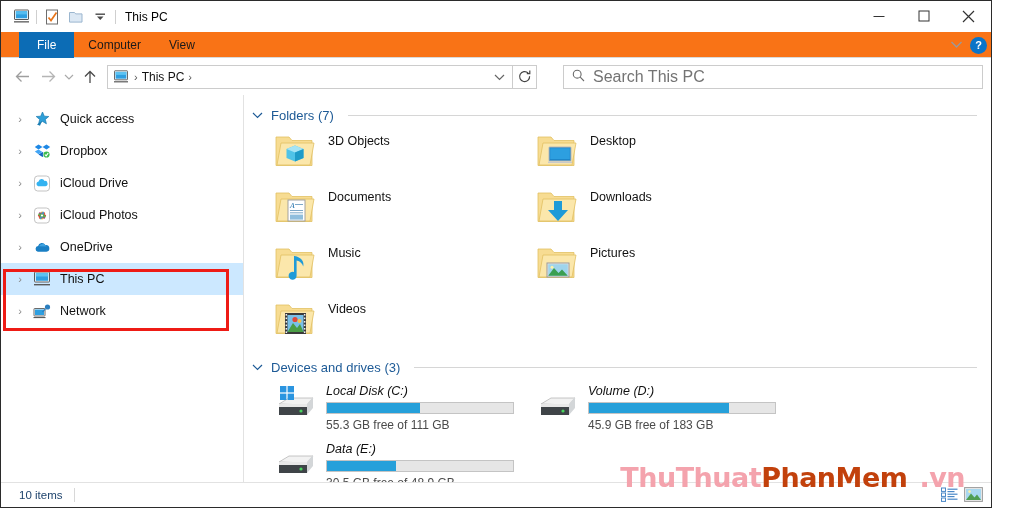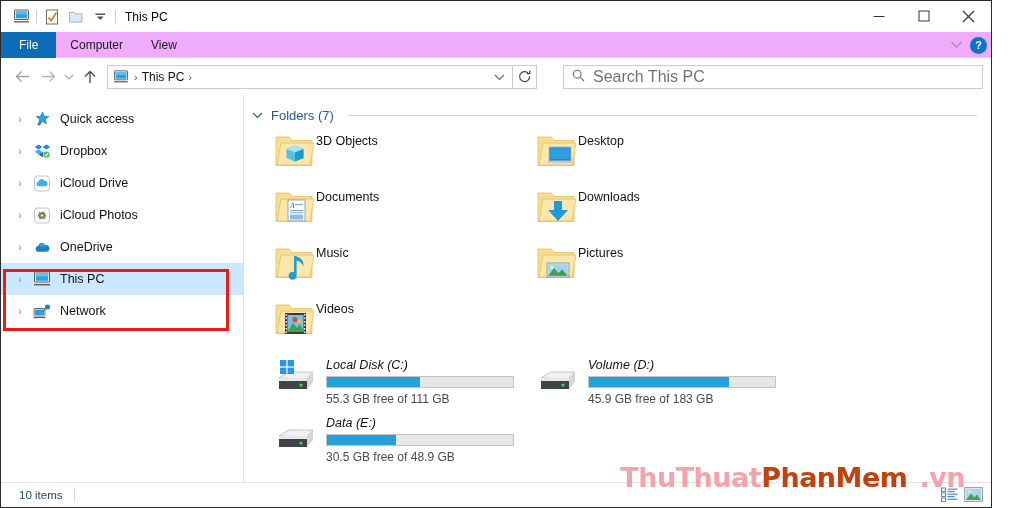--- a/index.html
+++ b/index.html
@@ -29,21 +29,21 @@
     width:24px; height:22px; display:flex; align-items:center; justify-content:center;
   }
   .qat-sep { width:1px; height:14px; background:#cfcfcf; margin:0 3px; }
   .title-text { font-size:12px; color:#000; margin-left:6px; }
   .wbtns { position:absolute; right:0; top:0; display:flex; }
   .wbtn { width:45px; height:30px; display:flex; align-items:center; justify-content:center; }
 
   
   #ribbon {
     height:26px; min-height:26px; display:flex; align-items:stretch;
-    border-bottom:1px solid #d9d9d9; position:relative; background:#f0abfc;
+    border-bottom:1px solid #d9d9d9; position:relative; background:#f97316;padding-left:18px;
   }
   .tab {
     display:flex; align-items:center; padding:0 14px; font-size:12px; color:#1a1a1a;
     height:26px;
   }
   .tab.file { background:#0c6cb5; color:#fff; padding:0 18px; }
   .ribbon-right { position:absolute; right:4px; top:0; height:26px; display:flex; align-items:center; gap:7px; }
   .help-btn {
     width:17px; height:17px; border-radius:50%; background:#0a74c8; color:#fff;
     font-size:11px; font-weight:bold; display:flex; align-items:center; justify-content:center;
@@ -101,21 +101,21 @@
   
   #content { flex:1; padding:9px 0 0 8px; overflow:hidden; position:relative; background:#fff; }
   .group-head { display:flex; align-items:center; gap:6px; height:22px; margin-bottom:4px; }
   .group-chev { color:#1b5c9e; font-size:12px; width:13px; display:flex; align-items:center; }
   .group-title { font-size:13px; color:#1d5a96; white-space:nowrap; }
   .group-rule { flex:1; height:1px; background:#d6d6d6; margin-left:8px; margin-right:14px; }
 
   .grid { display:flex; flex-wrap:wrap; }
   .tile { width:262px; height:56px; display:flex; align-items:flex-start; padding-left:20px; }
   .tile .ticon { width:44px; height:42px; flex:0 0 44px; display:flex; align-items:center; justify-content:center; }
-  .tile .tlabel { font-size:12.5px; color:#111; margin-left:0; margin-top:4px; }
+  .tile .tlabel { font-size:12.5px; color:#111; margin-left:12px; margin-top:4px; }
 
   .drive-grid { display:flex; flex-wrap:wrap; margin-top:2px; }
   .drive { width:262px; height:58px; display:flex; padding-left:20px; }
   .drive .dicon { width:48px; height:46px; flex:0 0 48px; display:flex; align-items:center; justify-content:center; }
   .drive .dinfo { margin-left:6px; padding-top:2px; }
   .drive .dname { font-size:12.5px; color:#111; margin-bottom:4px;font-style:italic; }
   .bar { width:188px; height:12px; background:#e6e6e6; border:1px solid #c4c4c4; }
   .bar > i { display:block; height:100%; background:#26a0da; }
   .dfree { font-size:12px; color:#4a4a4a; margin-top:4px; }
 
@@ -484,20 +484,29 @@
                   <rect x="30.9" y="24.5" width="1.5" height="1.6"></rect>
                 <rect x="30.9" y="28" width="1.5" height="1.6"></rect>
                   <rect x="30.9" y="31.4" width="1.5" height="1.6"></rect>
               </g>
             </svg>
           </span>
           <span class="tlabel">Videos</span>
         </div>
       </div>
 
+      <div class="group-head" style="margin-top:2px;">
+        <span class="group-chev">
+          <svg width="11" height="8" viewBox="0 0 11 8">
+              <path d="M1 2 L5.5 6.5 L10 2" stroke="#1d5a96" stroke-width="1.2" fill="none"></path>
+            </svg>
+        </span>
+        <span class="group-title">Devices and drives (3)</span>
+        <span class="group-rule"></span>
+      </div>
 
       <div class="drive-grid">
 
         <div class="drive">
           <span class="dicon">
             <svg width="46" height="42" viewBox="0 0 46 42">
               <path d="M6 20 L16 14 h24 l-6 7 z" fill="#f2f2f2" stroke="#b8b8b8" stroke-width="0.8"></path>
               <path d="M6 20 h28 v11 l-28 0 z" fill="#3f4448"></path>
               <path d="M34 20 l6 -7 v11 l-6 7 z" fill="#d3d6d8"></path>
               <rect x="6" y="20" width="28" height="3" fill="#e8e8e8"></rect>

